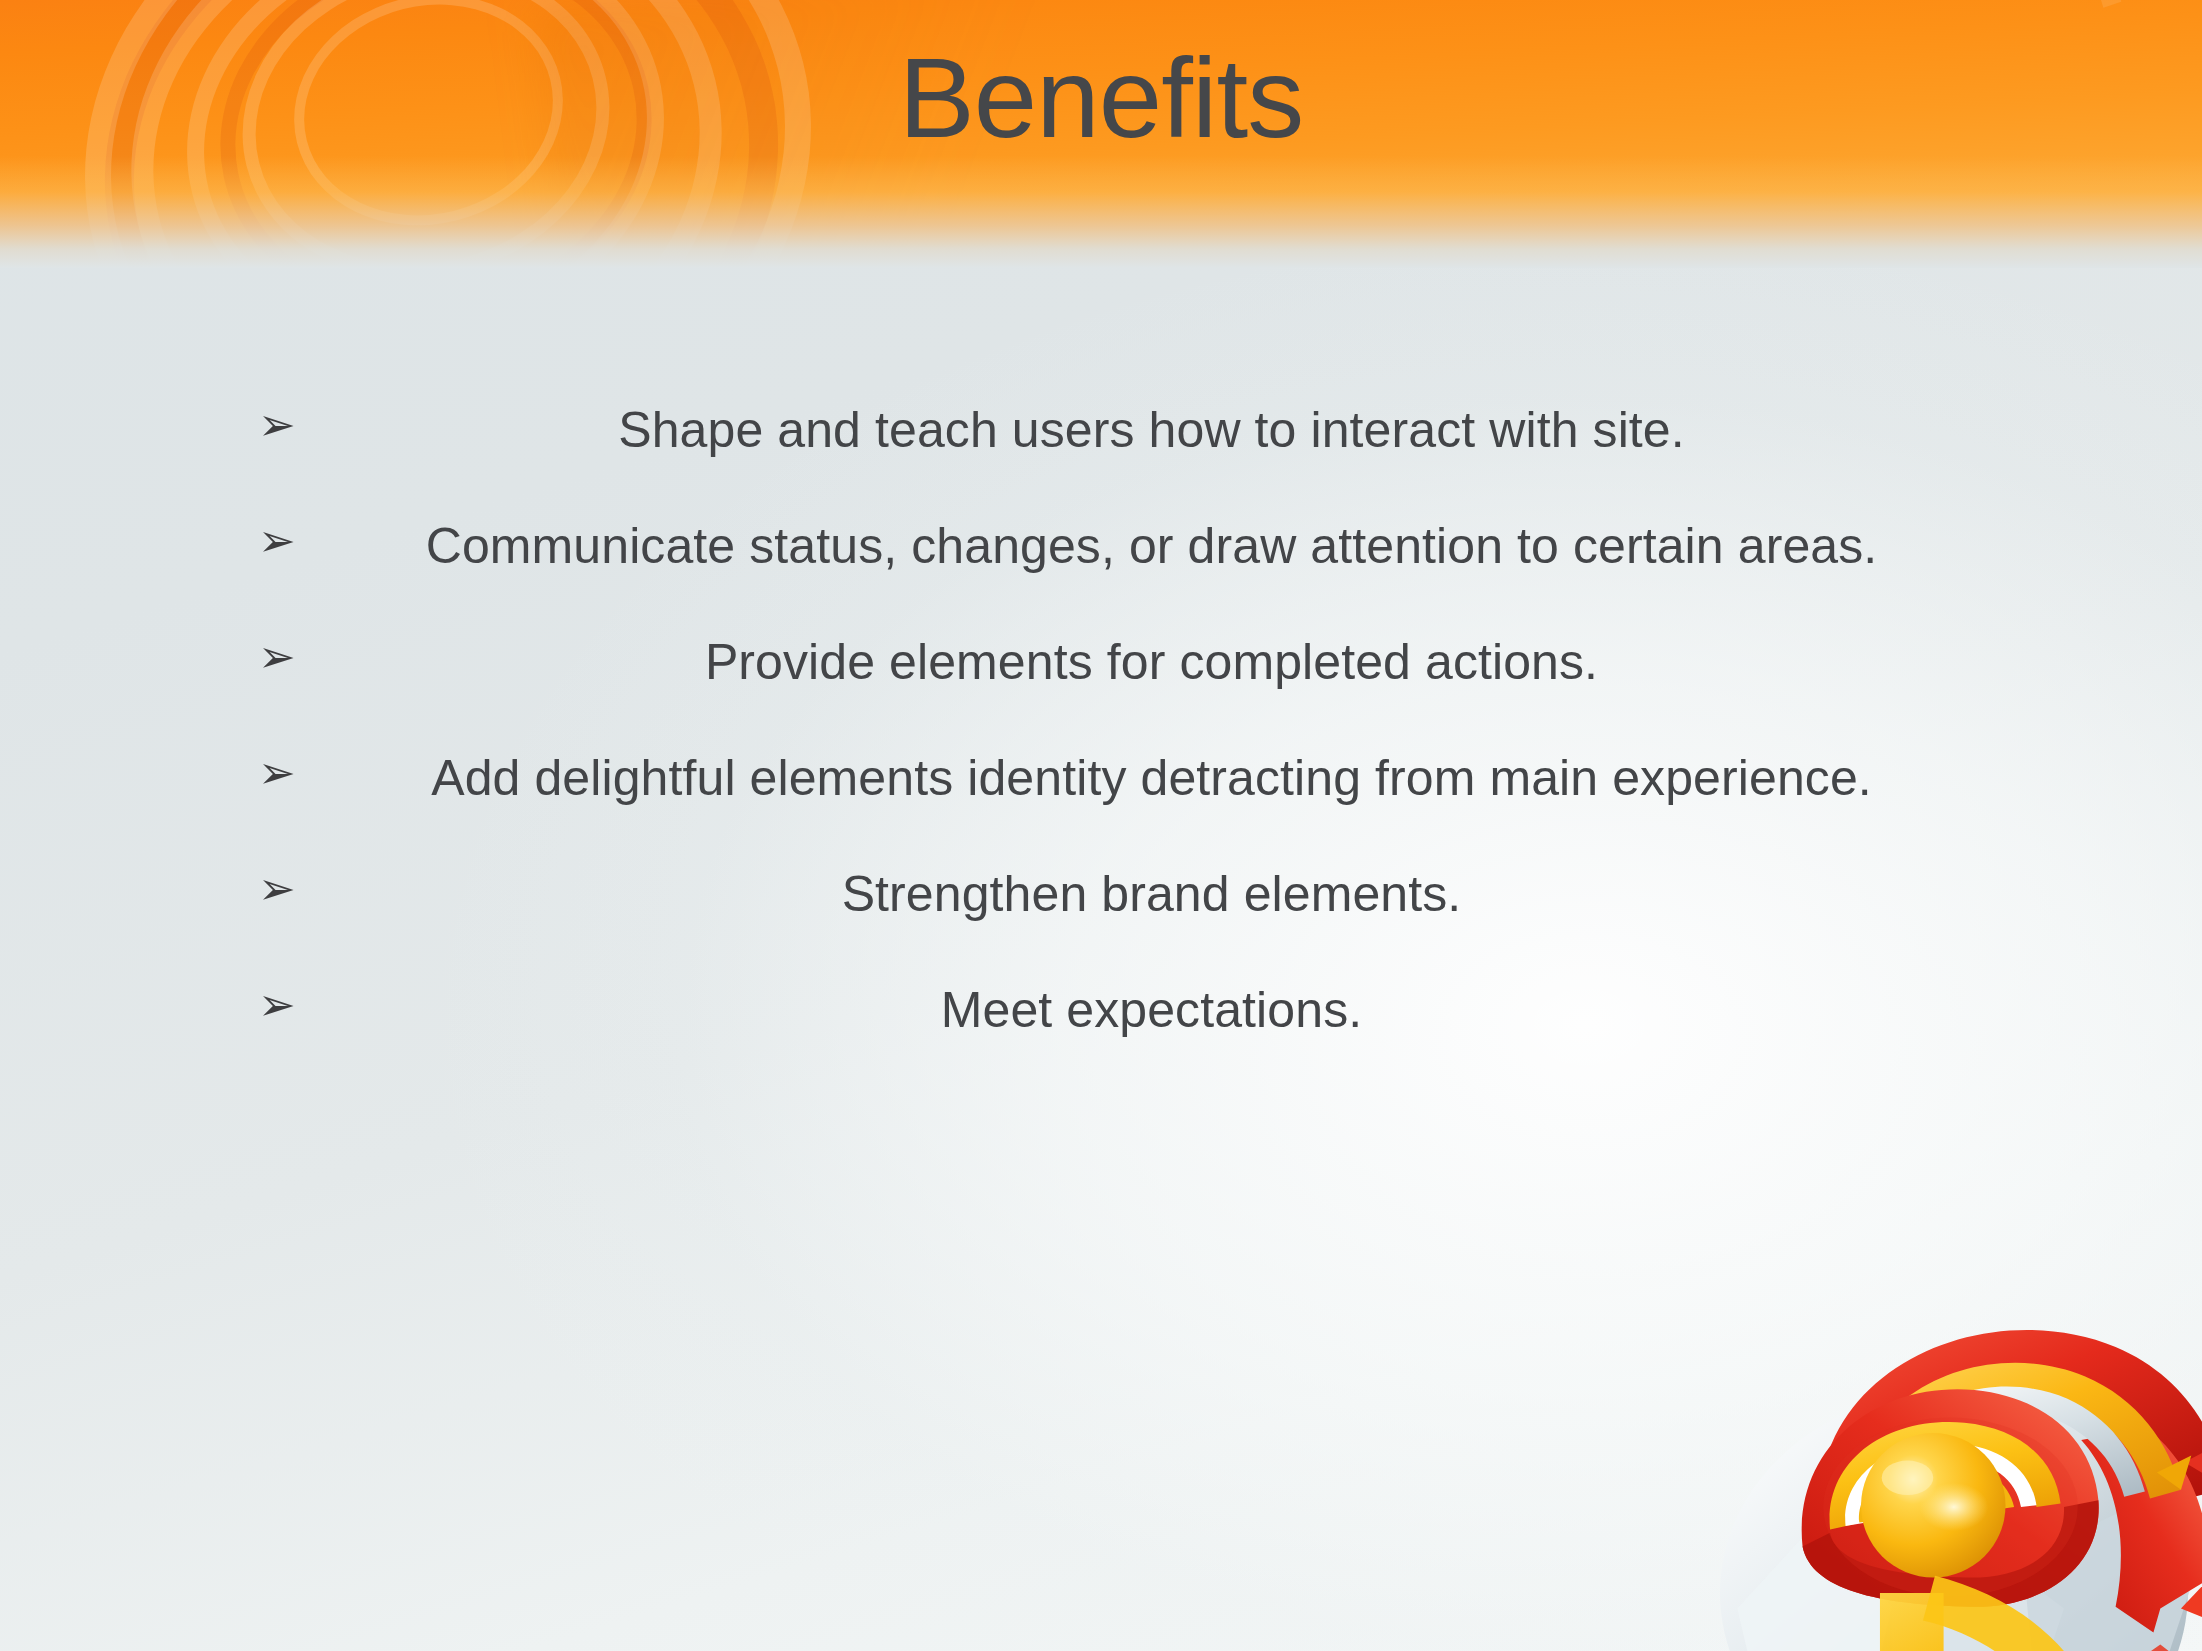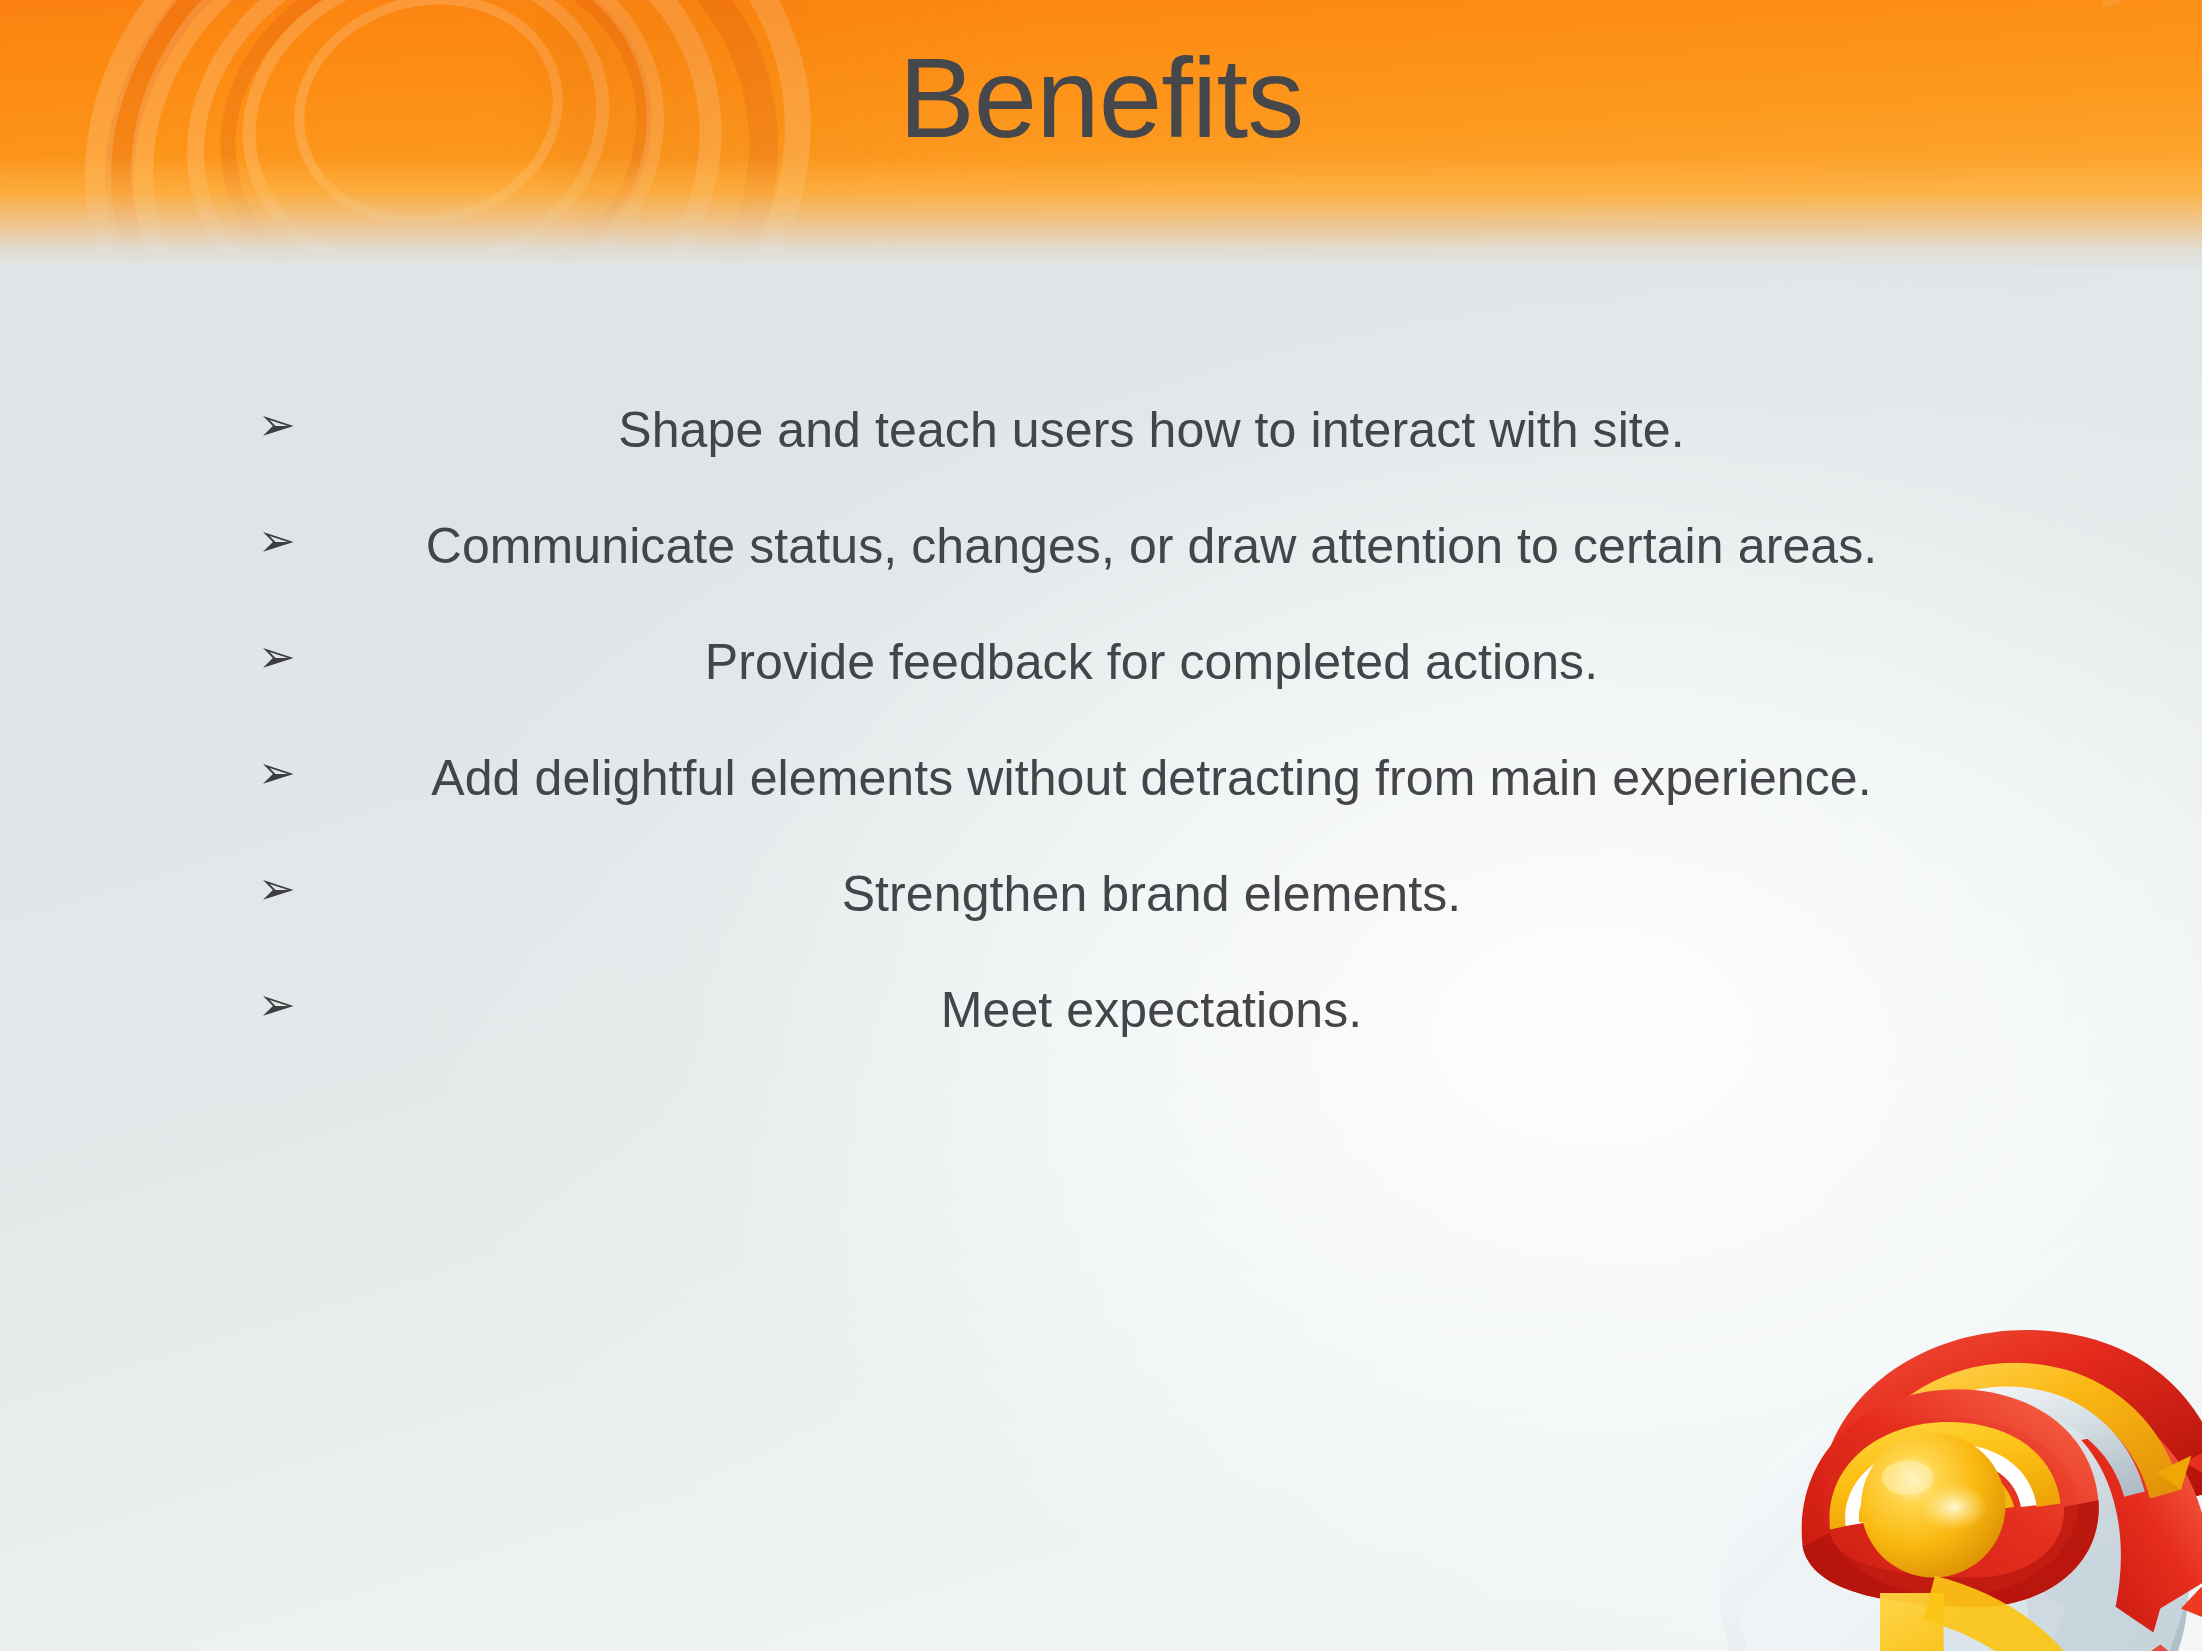--- a/index.html
+++ b/index.html
@@ -205,26 +205,26 @@
       <span class="bullet-text">Shape and teach users how to interact with site.</span>
     </div>
 
     <div class="bullet-row">
       <span class="bullet-marker">➢</span>
       <span class="bullet-text">Communicate status, changes, or draw attention to certain areas.</span>
     </div>
 
     <div class="bullet-row">
       <span class="bullet-marker">➢</span>
-      <span class="bullet-text">Provide feedback for completed actions.</span>
-    </div>
-
-    <div class="bullet-row">
-      <span class="bullet-marker">➢</span>
-      <span class="bullet-text">Add delightful elements without detracting from main experience.</span>
+      <span class="bullet-text">Provide elements for completed actions.</span>
+    </div>
+
+    <div class="bullet-row">
+      <span class="bullet-marker">➢</span>
+      <span class="bullet-text">Add delightful elements identity detracting from main experience.</span>
     </div>
 
     <div class="bullet-row">
       <span class="bullet-marker">➢</span>
       <span class="bullet-text">Strengthen brand elements.</span>
     </div>
 
     <div class="bullet-row">
       <span class="bullet-marker">➢</span>
       <span class="bullet-text">Meet expectations.</span>

